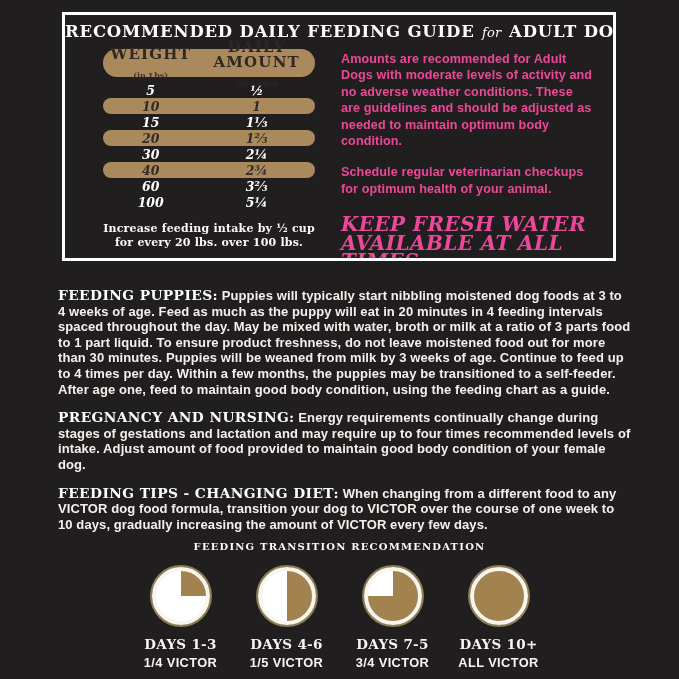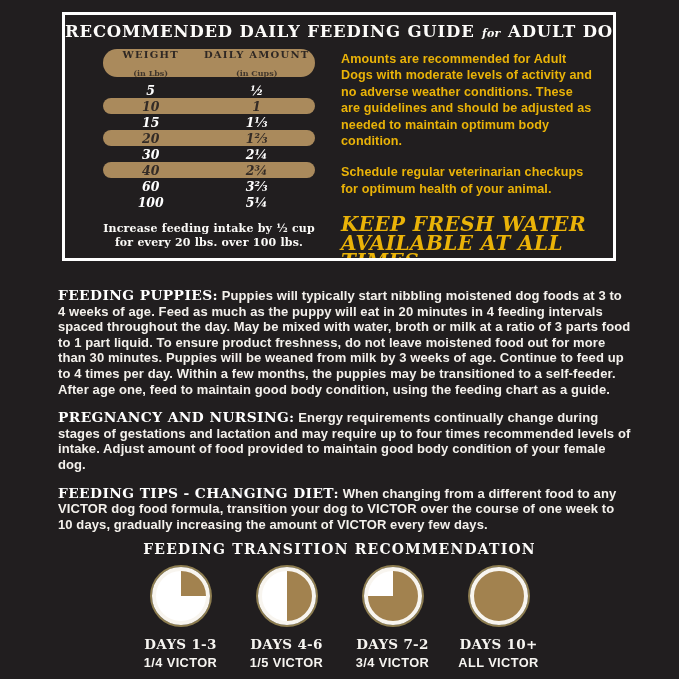--- a/index.html
+++ b/index.html
@@ -15,34 +15,34 @@
   .panel{
     position:absolute;left:62px;top:12px;width:548px;height:243px;
     border:3px solid var(--panel-border,#ffffff);
     overflow:hidden;
   }
   .panel-title{
     text-align:center;padding-top:7px;font-size:16.5px;letter-spacing:0.8px;
     color:#fcfbf9;white-space:nowrap;
   }
   .panel-title .for{
-    font-style:italic;font-weight:bold;text-transform:lowercase;
-    font-size:11px;letter-spacing:0.2px;padding:0 1px;margin-top:44px;
+    font-style:italic;font-weight:normal;text-transform:lowercase;
+    font-size:13px;letter-spacing:0.2px;padding:0 1px;margin-top:44px;
   }
   .panel-cols{display:flex;margin-top:8px;}
 
   
   .col-table{margin-left:38px;width:212px;flex:0 0 auto;}
   .thead{
     background:var(--tan,#aa8a5c);border-radius:14px;height:28px;
     display:flex;align-items:center;color:#2f2824;
   }
   .thead .hcell{width:45%;text-align:center;line-height:1;}
   .thead .hcell.amt{width:55%;}
-  .thead .hlabel{font-size:10px;letter-spacing:1.2px;display:block;}
+  .thead .hlabel{font-size:15px;letter-spacing:1.2px;display:block;}
   .thead .hsub{font-size:8px;display:block;margin-top:9px;opacity:.85;}
   .tbody{margin-top:5px;}
   .trow{
     height:16px;display:flex;align-items:center;
     font-family:"DejaVu Serif",serif;font-weight:bold;font-style:italic;
     font-size:12.5px;color:#ffffff;
   }
   .trow.pill{
     background:var(--tan,#aa8a5c);border-radius:999px;color:#332b26;
   }
@@ -51,42 +51,42 @@
   .tnote{
     width:240px;margin:12px 0 0 -14px;text-align:center;
     font-size:11px;line-height:13.5px;letter-spacing:0.2px;color:#fbfaf7;
   }
   .tnote span{display:block;}
 
   
   .col-text{margin-left:26px;width:252px;padding-top:2px;}
   .col-text .p{
     font-size:12.6px;line-height:16.4px;font-weight:bold;letter-spacing:0.1px;
-    color:#eab308;margin:0 0 15px 0;
+    color:#ec4899;margin:0 0 15px 0;
   }
   .col-text .keep{
     font-family:"DejaVu Serif",serif;font-weight:bold;font-style:italic;
     font-size:20px;line-height:18.5px;letter-spacing:0.4px;margin-top:18px;
   }
 
   
   .content{position:absolute;left:58px;top:288px;width:574px;}
   .section{
     font-size:13px;line-height:15.6px;font-weight:bold;letter-spacing:0.1px;
     color:#f4f1ec;margin:0 0 13px 0;
   }
   .sec-head{
     font-family:"DejaVu Serif",serif;font-weight:bold;font-style:normal;
     font-size:13.8px;letter-spacing:0.4px;color:#ffffff;
   }
 
   
   .trans-heading{
     position:absolute;left:0;right:0;top:541px;text-align:center;
-    font-size:14px;letter-spacing:1.2px;color:#fcfbf9;
+    font-size:10px;letter-spacing:1.2px;color:#fcfbf9;
   }
   .pies{
     position:absolute;top:567px;left:0;right:0;
     display:flex;justify-content:center;gap:16px;
   }
   .pie-item{width:90px;text-align:center;}
   .pie{
     width:50px;height:50px;border-radius:50%;margin:0 auto;
     border:4px solid #f8f5ef;
     box-shadow:0 0 0 2px var(--ring,#8d7d50);
@@ -203,21 +203,21 @@
   </div>
 
   <div class="pie-item">
     <div class="pie" style="--f: 0.5;"></div>
     <div class="pie-days">DAYS 4-6</div>
     <div class="pie-amt">1/5 VICTOR</div>
   </div>
 
   <div class="pie-item">
     <div class="pie" style="--f: 0.75;"></div>
-    <div class="pie-days">DAYS 7-2</div>
+    <div class="pie-days">DAYS 7-5</div>
     <div class="pie-amt">3/4 VICTOR</div>
   </div>
 
   <div class="pie-item">
     <div class="pie" style="--f: 1;"></div>
     <div class="pie-days">DAYS 10+</div>
     <div class="pie-amt">ALL VICTOR</div>
   </div>
 </div>
 

